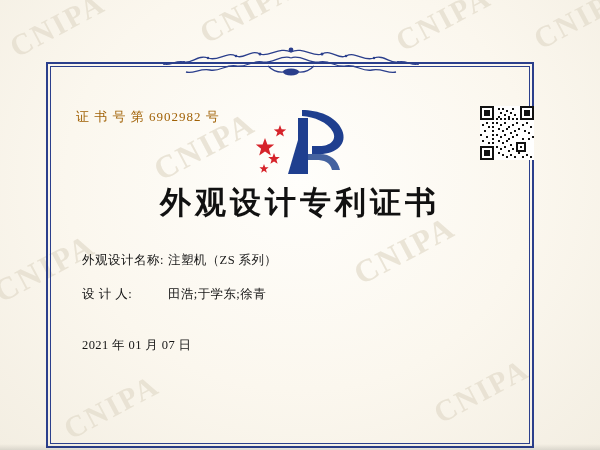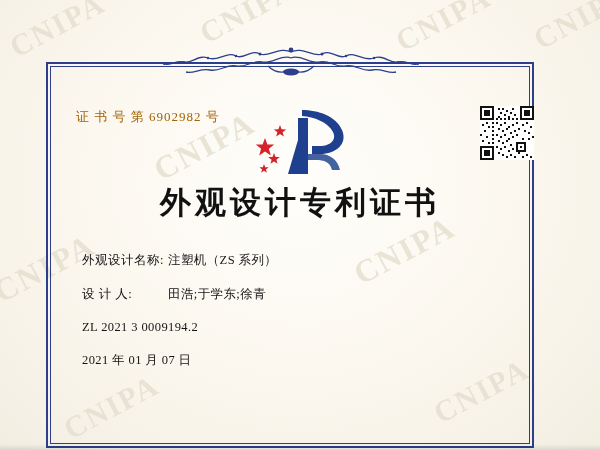--- a/index.html
+++ b/index.html
@@ -362,21 +362,20 @@
   <div class="fields">
     <div class="field-row">
       <div class="field-label">外观设计名称:</div>
       <div class="field-value">注塑机（ZS 系列）</div>
     </div>
     <div class="field-row">
       <div class="field-label">设 计 人:</div>
       <div class="field-value">田浩;于学东;徐青</div>
     </div>
     <div class="field-row">
-      <div class="field-value">ZL 2021 3 0009194.2</div>
     </div>
     <div class="field-row">
       <div class="field-value">2021 年 01 月 07 日</div>
     </div>
   </div>
 
   <div class="bottom-shadow"></div>
 </div>
 
 </body></html>

